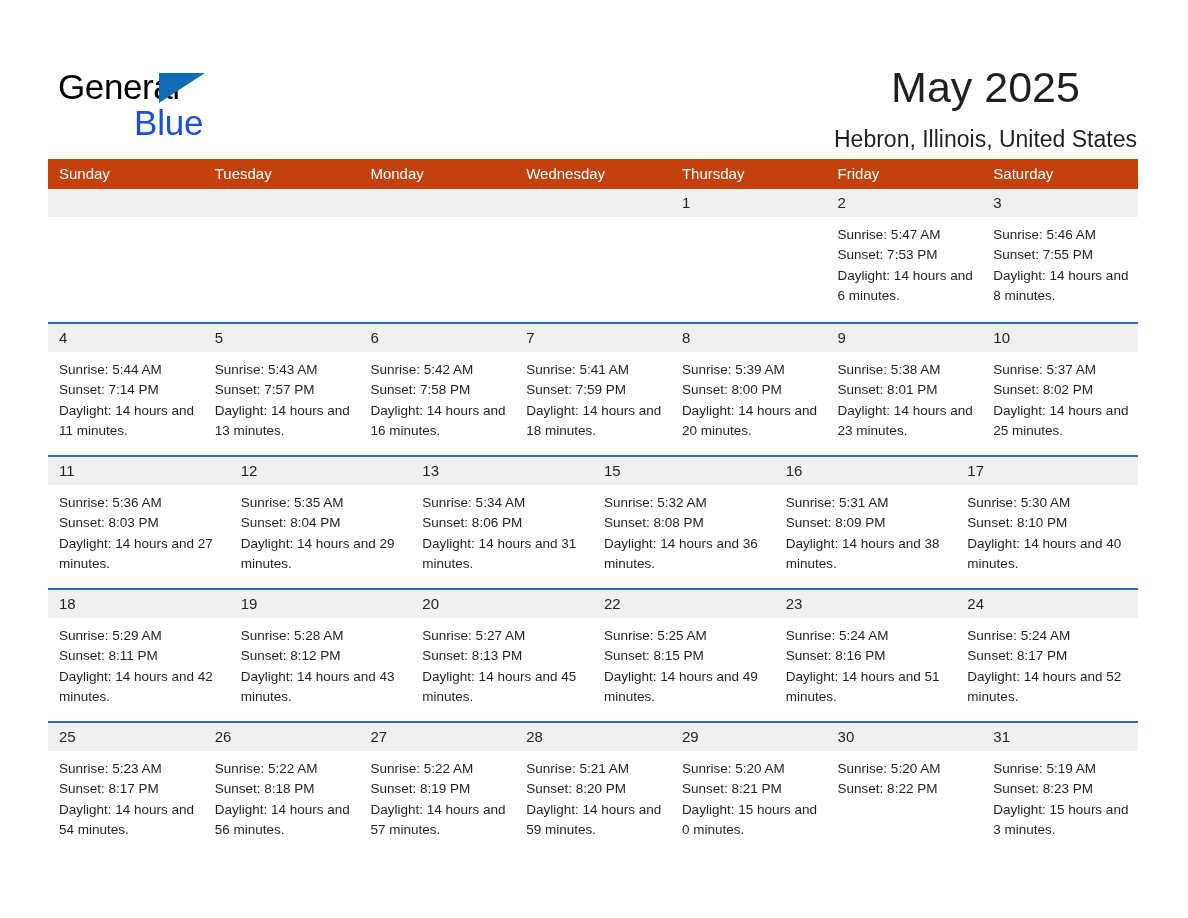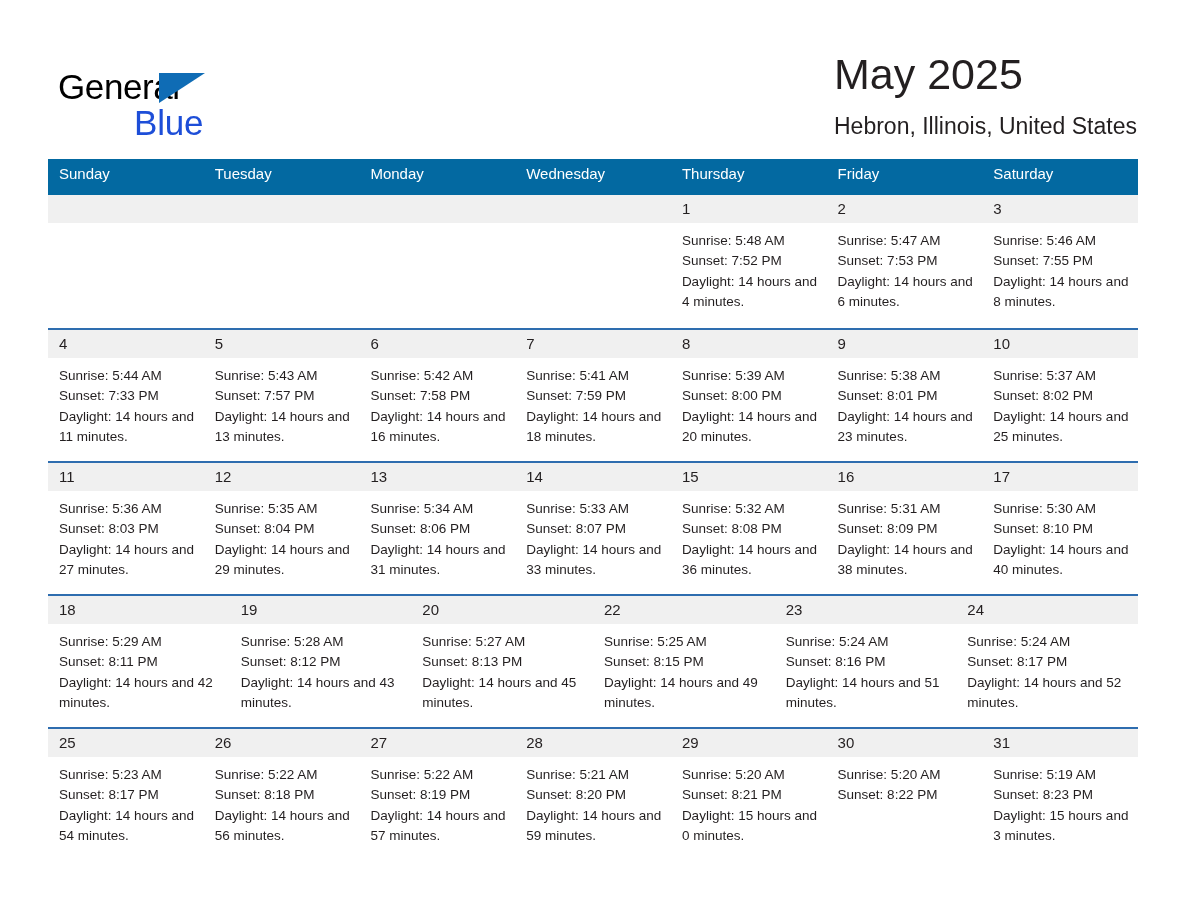--- a/index.html
+++ b/index.html
@@ -68,22 +68,22 @@
     line-height: 38px;
     letter-spacing: -0.2px;
     color: #1d4ed8;
     font-weight: 400;
     white-space: nowrap;
   }
 
   .title-block {
     position: absolute;
     right: 0;
-    top: 4px;
-    text-align: left;
+    top: 17px;
+    text-align: center;
   }
   .cal-title {
     font-size: 43px;
     line-height: 52px;
     font-weight: 400;
     color: #231f20;
     letter-spacing: 0px;
     white-space: nowrap;
   }
   .cal-subtitle {
@@ -98,22 +98,22 @@
   
   .calendar {
     position: absolute;
     left: 48px;
     top: 159px;
     width: 1090px;
   }
 
   .weekday-row {
     display: flex;
-    background: #0369a1;
-    height: 36px;
+    background: #c2410c;
+    height: 30px;
   }
   .weekday {
     flex: 1 1 0;
     min-width: 0;
     color: #ffffff;
     font-size: 15px;
     line-height: 29px;
     padding-left: 11px;
     box-sizing: border-box;
     white-space: nowrap;
@@ -225,25 +225,20 @@
       <div class="day empty">
         <div class="day-num"></div>
         <div class="day-body">
           <div></div>
           <div></div>
           <div class="daylight"></div>
         </div>
       </div>
       <div class="day">
         <div class="day-num">1</div>
-        <div class="day-body">
-          <div>Sunrise: 5:48 AM</div>
-          <div>Sunset: 7:52 PM</div>
-          <div class="daylight">Daylight: 14 hours and 4 minutes.</div>
-        </div>
       </div>
       <div class="day">
         <div class="day-num">2</div>
         <div class="day-body">
           <div>Sunrise: 5:47 AM</div>
           <div>Sunset: 7:53 PM</div>
           <div class="daylight">Daylight: 14 hours and 6 minutes.</div>
         </div>
       </div>
       <div class="day">
@@ -254,21 +249,21 @@
           <div class="daylight">Daylight: 14 hours and 8 minutes.</div>
         </div>
       </div>
     </div>
 
     <div class="week">
       <div class="day">
         <div class="day-num">4</div>
         <div class="day-body">
           <div>Sunrise: 5:44 AM</div>
-          <div>Sunset: 7:33 PM</div>
+          <div>Sunset: 7:14 PM</div>
           <div class="daylight">Daylight: 14 hours and 11 minutes.</div>
         </div>
       </div>
       <div class="day">
         <div class="day-num">5</div>
         <div class="day-body">
           <div>Sunrise: 5:43 AM</div>
           <div>Sunset: 7:57 PM</div>
           <div class="daylight">Daylight: 14 hours and 13 minutes.</div>
         </div>
@@ -334,28 +329,20 @@
       </div>
       <div class="day">
         <div class="day-num">13</div>
         <div class="day-body">
           <div>Sunrise: 5:34 AM</div>
           <div>Sunset: 8:06 PM</div>
           <div class="daylight">Daylight: 14 hours and 31 minutes.</div>
         </div>
       </div>
       <div class="day">
-        <div class="day-num">14</div>
-        <div class="day-body">
-          <div>Sunrise: 5:33 AM</div>
-          <div>Sunset: 8:07 PM</div>
-          <div class="daylight">Daylight: 14 hours and 33 minutes.</div>
-        </div>
-      </div>
-      <div class="day">
         <div class="day-num">15</div>
         <div class="day-body">
           <div>Sunrise: 5:32 AM</div>
           <div>Sunset: 8:08 PM</div>
           <div class="daylight">Daylight: 14 hours and 36 minutes.</div>
         </div>
       </div>
       <div class="day">
         <div class="day-num">16</div>
         <div class="day-body">

